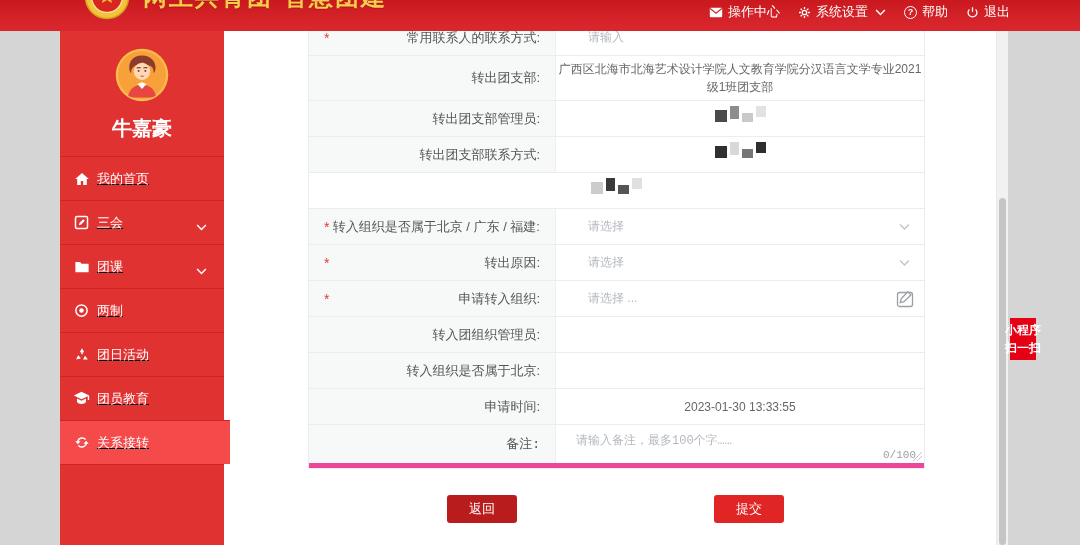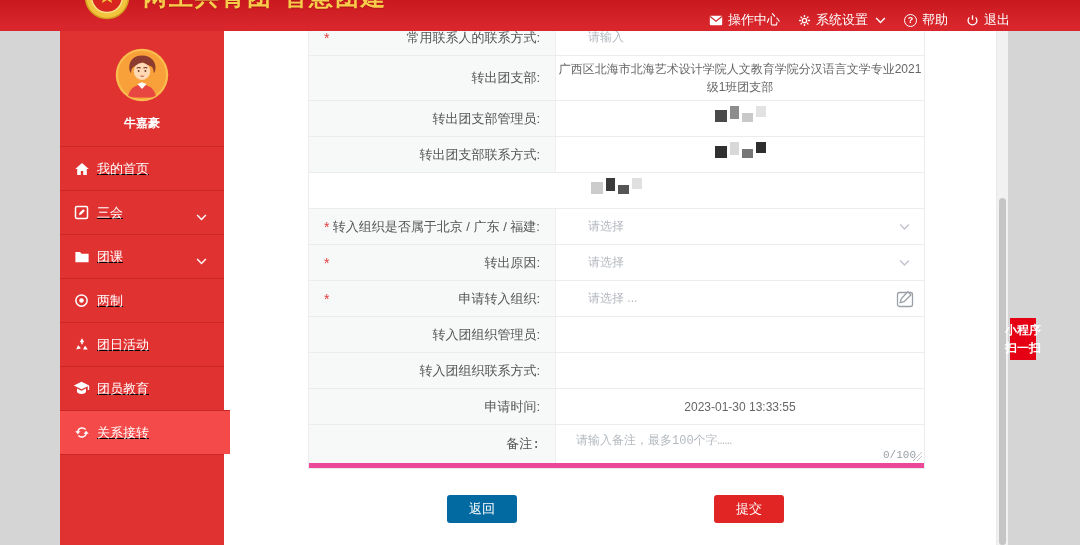--- a/index.html
+++ b/index.html
@@ -7,28 +7,28 @@
     font-family:"Liberation Sans","DejaVu Sans",sans-serif;-webkit-font-smoothing:antialiased;}
   
   .content-bg{position:absolute;left:224px;top:0;width:784px;height:545px;background:#ffffff;z-index:1;}
   
   .header{position:absolute;left:0;top:0;width:1080px;height:31px;z-index:30;overflow:hidden;
     background:linear-gradient(180deg,#c9191f 0%,#d8262c 85%);}
   .brand{position:absolute;left:84px;top:-26px;display:flex;align-items:center;gap:13px;}
   .emblem{width:46px;height:46px;flex:0 0 auto;}
   .brand-title{font-size:24px;font-weight:bold;color:#f8cd4b;letter-spacing:2px;line-height:46px;white-space:nowrap;
     text-shadow:0 1px 0 rgba(120,20,10,.4);}
-  .nav{position:absolute;right:70px;top:16px;display:flex;gap:18px;align-items:flex-start;}
+  .nav{position:absolute;right:70px;top:8px;display:flex;gap:18px;align-items:flex-start;}
   .nav-item{display:flex;align-items:center;gap:5px;color:#fff;font-size:13px;margin-top:-5px;line-height:18px;cursor:pointer;white-space:nowrap;}
   .nav-item svg{display:block;}
   .qmark{display:inline-flex;width:13px;height:13px;border:1px solid #fff;border-radius:50%;align-items:center;justify-content:center;font-size:9px;font-weight:bold;box-sizing:border-box;}
   
   .sidebar{position:absolute;left:60px;top:0;width:164px;height:545px;background:#e13232;z-index:10;padding-top:48px;box-sizing:border-box;}
   .avatar{width:54px;height:54px;margin:0 auto;display:block;}
-  .uname{margin-top:13px;text-align:center;color:#fff;font-size:12px;font-weight:bold;}
+  .uname{margin-top:13px;text-align:center;color:#fff;font-size:20px;font-weight:bold;}
   .menu{margin-top:14px;text-decoration:underline;}
   .side-item{position:relative;height:44px;display:flex;align-items:center;padding-left:13px;color:#fff;font-size:13px;
     border-top:1px solid #cb2626;cursor:pointer;box-sizing:border-box;width:164px;}
   .side-item.active{background:#f44a4a;width:170px;}
   .menu::after{content:"";display:block;border-top:1px solid #cb2626;}
   .side-icon{width:17px;height:17px;margin-right:7px;display:inline-flex;align-items:center;justify-content:center;}
   .side-icon svg{display:block;}
   .side-chev{position:absolute;right:17px;top:18px;}
   
   .main{position:absolute;left:224px;top:0;width:784px;z-index:5;}
@@ -52,21 +52,21 @@
   .redacted span:nth-child(3){width:11px;height:9px;}
   .redacted span:nth-child(4){width:10px;height:11px;margin-bottom:5px;}
   .t-textarea .cell-value{align-items:stretch;justify-content:flex-end;}
   .fake-textarea{width:100%;position:relative;padding:7px 14px 14px 20px;box-sizing:border-box;min-height:37px;cursor:text;}
   .counter{position:absolute;right:8px;bottom:2px;color:#9aa0a6;font-size:11px;}
   .resize-grip{position:absolute;right:2px;bottom:2px;width:9px;height:9px;
     background:linear-gradient(135deg,transparent 45%,#c3c3c3 45%,#c3c3c3 52%,transparent 52%,transparent 68%,#c3c3c3 68%,#c3c3c3 75%,transparent 75%);cursor:nwse-resize;}
   .actions{margin:26px 0 0 84px;width:615px;position:relative;height:28px;}
   .btn{position:absolute;top:0;height:28px;width:70px;border-radius:3px;color:#fff;font-size:13px;
     display:flex;align-items:center;justify-content:center;cursor:pointer;}
-  .btn-back{left:139px;background:#0369a1;}
+  .btn-back{left:139px;background:#b91c1c;}
   .btn-submit{left:406px;background:#e12525;}
   
   .scroll-track{position:absolute;right:72px;top:31px;width:12px;height:514px;background:#f1f1f1;border-left:1px solid #e9e9e9;z-index:20;box-sizing:border-box;}
   .scroll-thumb{position:absolute;left:2px;top:167px;width:7px;height:347px;background:#c5c5c5;border-radius:4px;cursor:grab;}
   .badge{position:absolute;left:1010px;top:318px;width:26px;height:42px;background:#e60013;color:#fff;font-size:12px;font-weight:bold;
     display:flex;flex-direction:column;align-items:center;justify-content:center;line-height:18px;z-index:25;cursor:pointer;white-space:nowrap;}
 </style>
 </head>
 <body>
 
@@ -181,21 +181,21 @@
           </div>
         </div>
         <div class="frow t-empty">
           <div class="cell-label">
             <span class="lbl">转入团组织管理员:</span>
           </div>
           <div class="cell-value"></div>
         </div>
         <div class="frow t-empty">
           <div class="cell-label">
-            <span class="lbl">转入团组织联系方式:</span>
+            <span class="lbl">转入组织是否属于北京:</span>
           </div>
           <div class="cell-value"></div>
         </div>
         <div class="frow t-static">
           <div class="cell-label">
             <span class="lbl">申请时间:</span>
           </div>
           <div class="cell-value">
             <div class="static-val">2023-01-30 13:33:55</div>
           </div>

